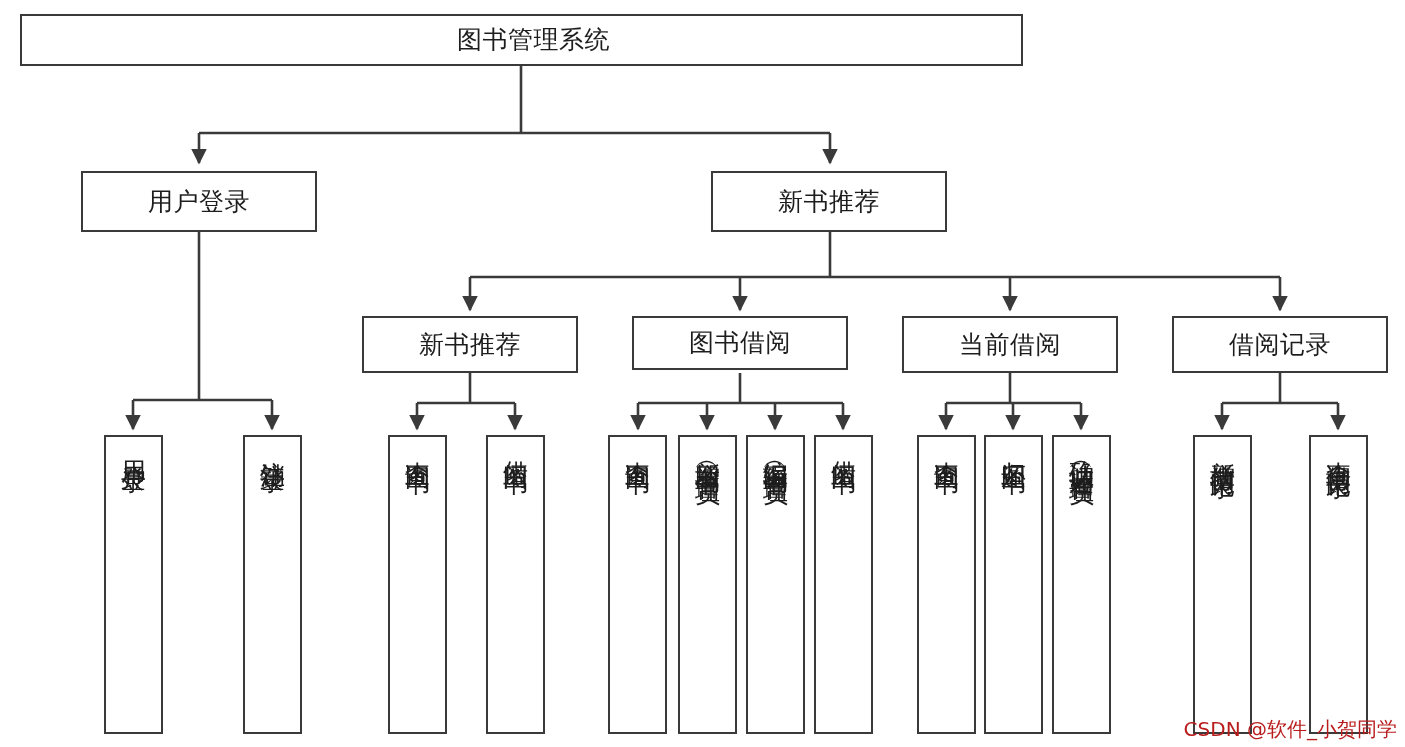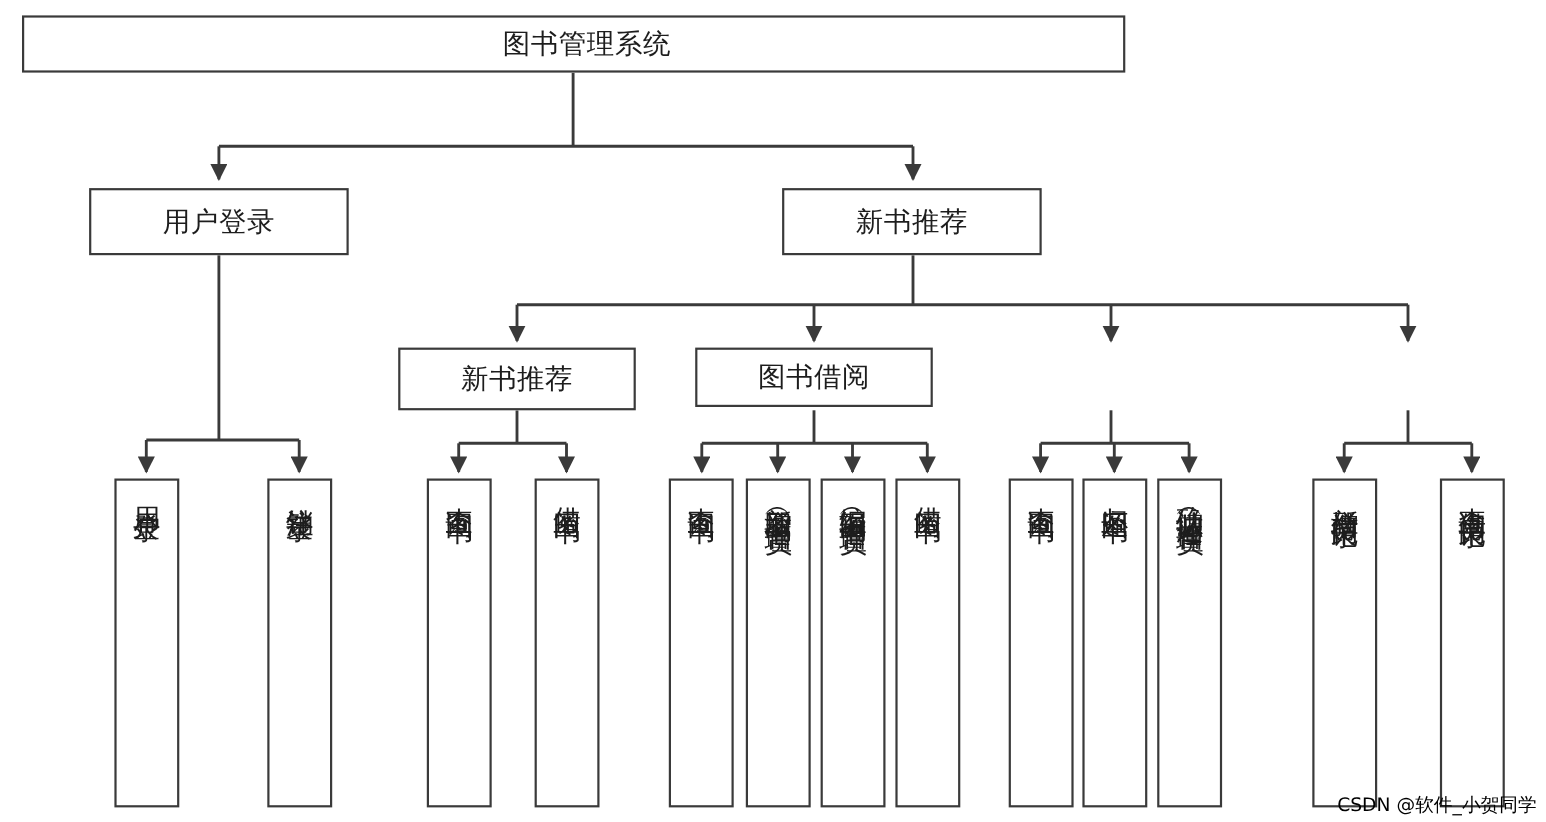--- a/index.html
+++ b/index.html
@@ -56,22 +56,22 @@
     writing-mode: vertical-rl;
     text-orientation: upright;
     font-size: 25px;
     letter-spacing: 3px;
     line-height: 1;
   }
   .watermark {
     position: absolute;
     right: 8px;
     bottom: 4px;
-    font-size: 17px;
-    color: #000000;
+    font-size: 20px;
+    color: #b91c1c;
     z-index: 5;
     font-family: "DejaVu Sans", "Liberation Sans", sans-serif;
     white-space: nowrap;
   }
 </style>
 </head>
 <body>
 
 <div id="canvas">
 
@@ -135,20 +135,26 @@
   <div class="node horiz" style="left:711px; top:171px; width:236px; height:61px;">
     <span class="lbl">新书推荐</span>
   </div>
 
   <div class="node horiz" style="left:362px; top:316px; width:216px; height:57px;">
     <span class="lbl">新书推荐</span>
   </div>
   <div class="node horiz" style="left:632px; top:316px; width:216px; height:54px;">
     <span class="lbl">图书借阅</span>
   </div>
+  <div class="node horiz" style="left:902px; top:316px; width:216px; height:57px;">
+    <span class="lbl">当前借阅</span>
+  </div>
+  <div class="node horiz" style="left:1172px; top:316px; width:216px; height:57px;">
+    <span class="lbl">借阅记录</span>
+  </div>
 
   <div class="node vert" style="left:104px; top:435px; width:59px; height:299px;">
     <span class="lbl">用户登录</span>
   </div>
   <div class="node vert" style="left:243px; top:435px; width:59px; height:299px;">
     <span class="lbl">注销登录</span>
   </div>
 
   <div class="node vert" style="left:388px; top:435px; width:59px; height:299px;">
     <span class="lbl">查询图书</span>

